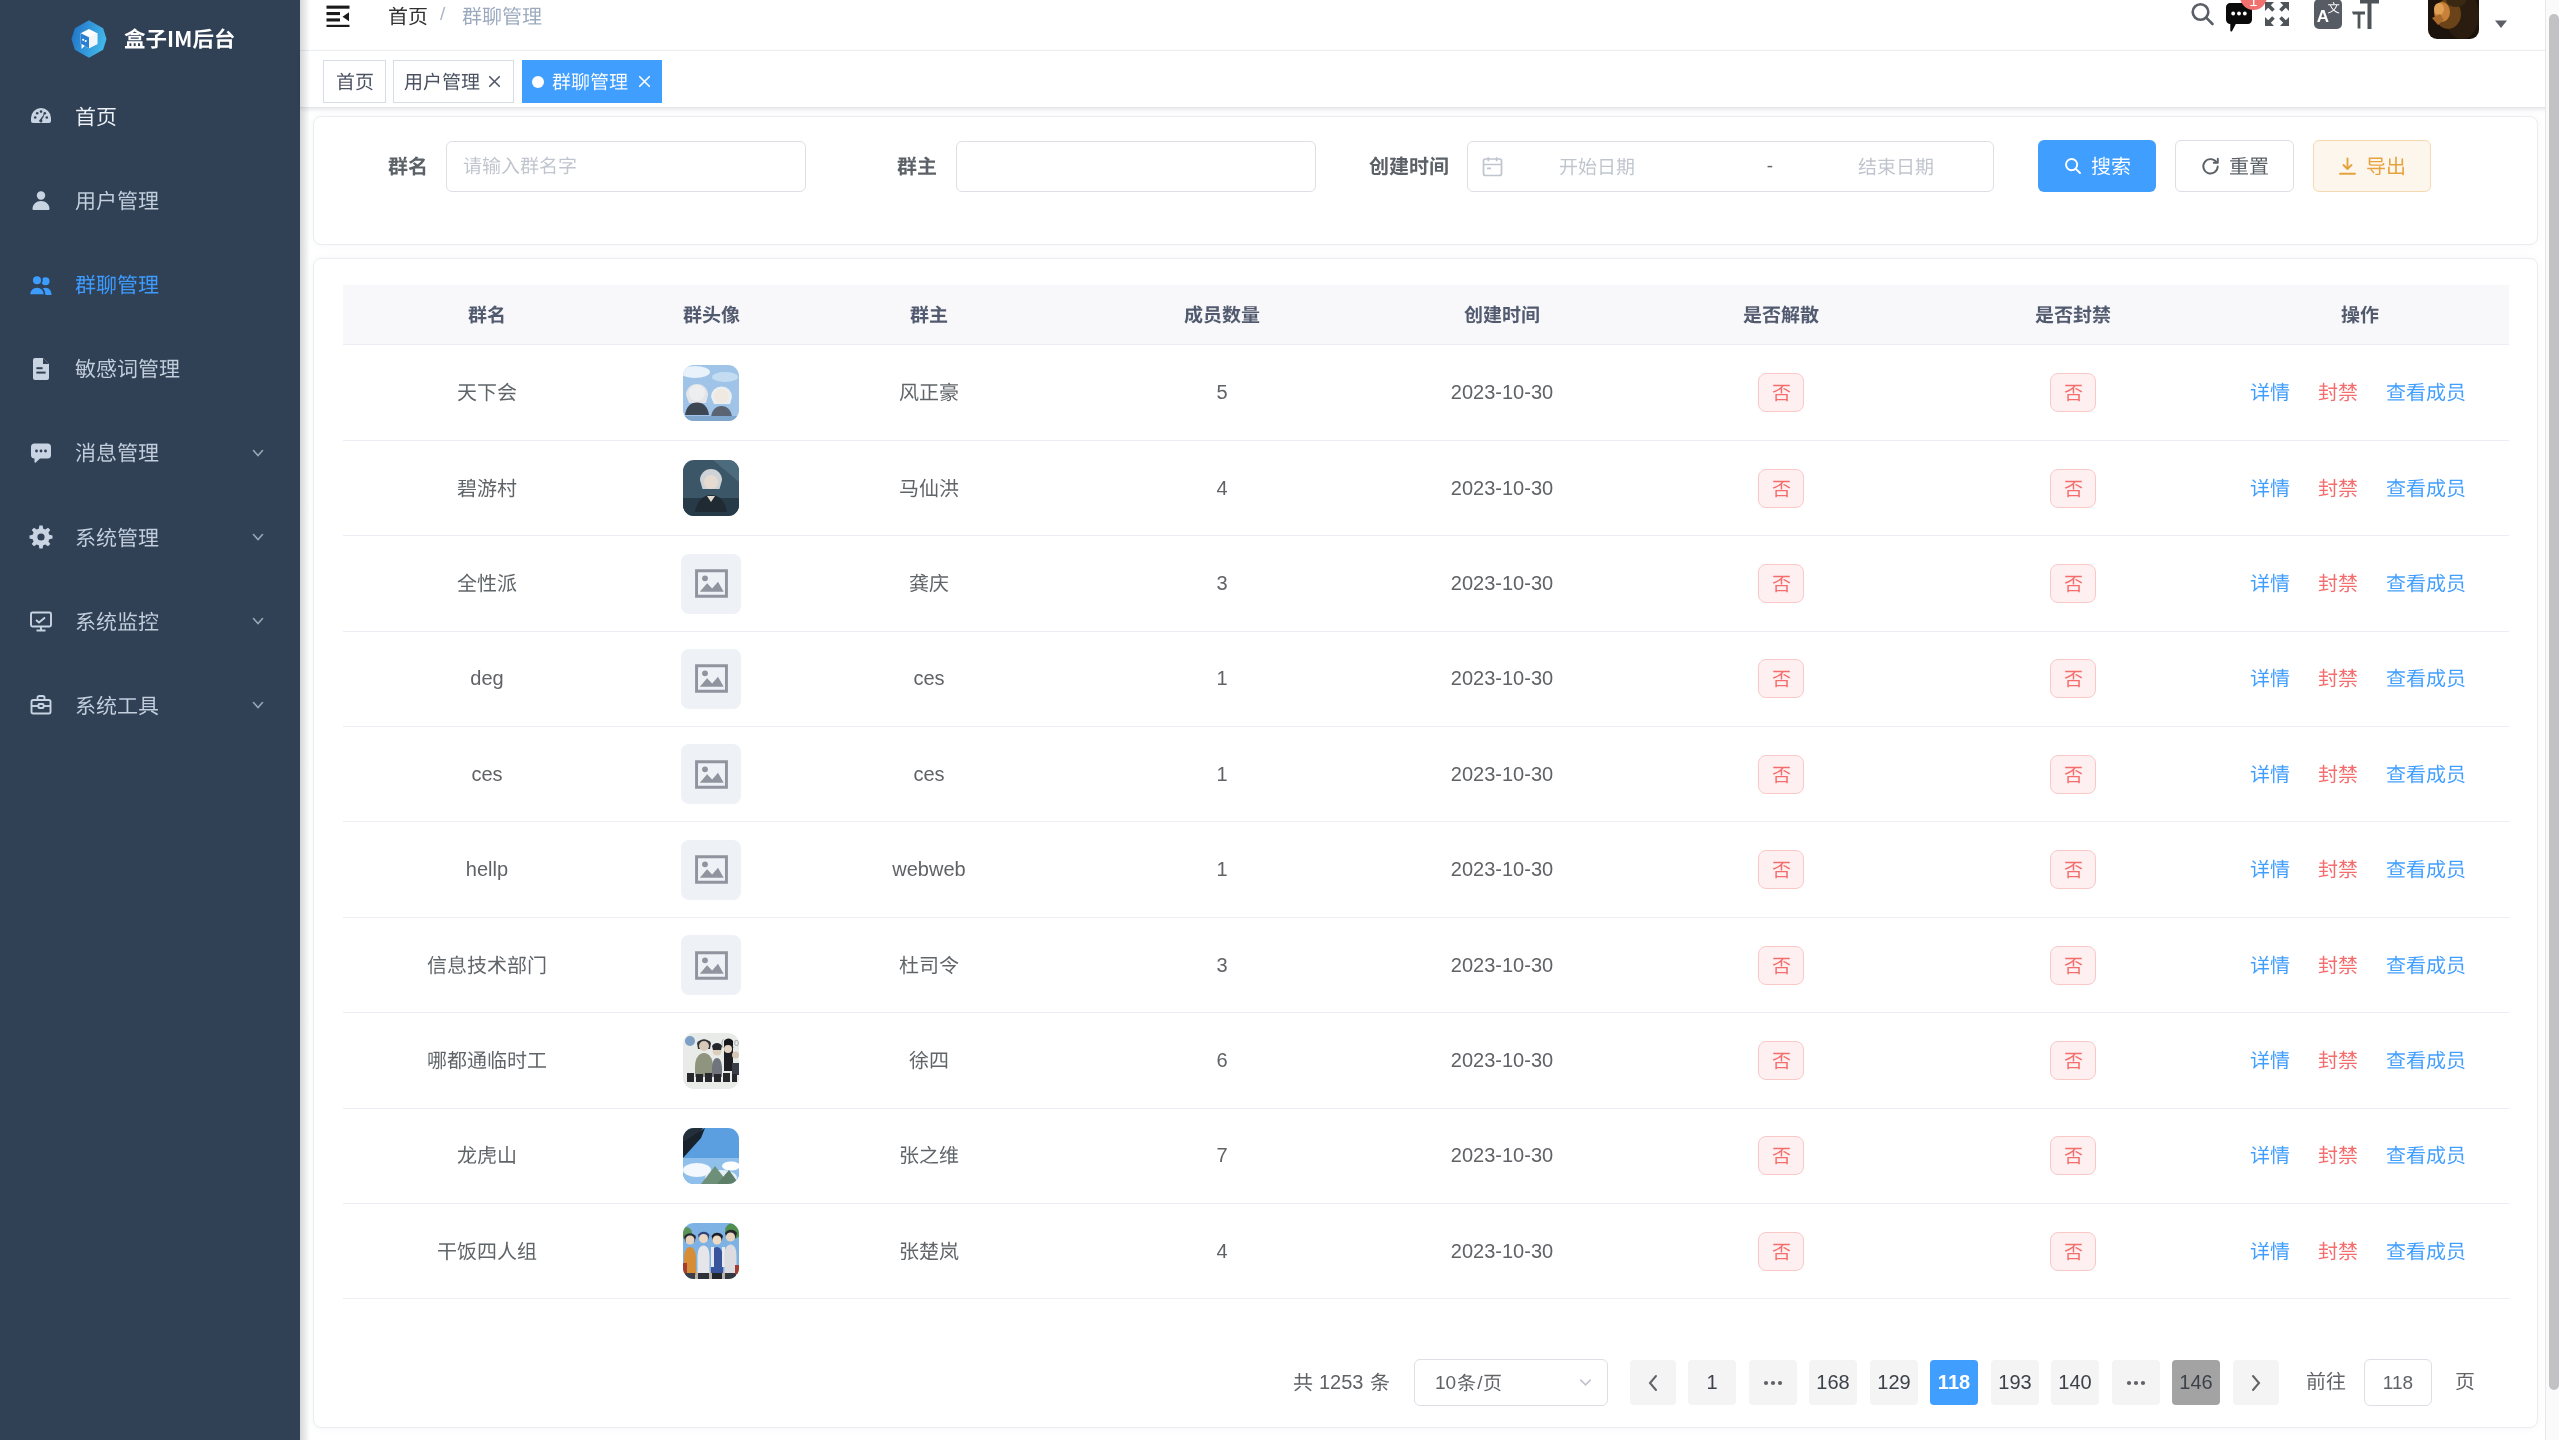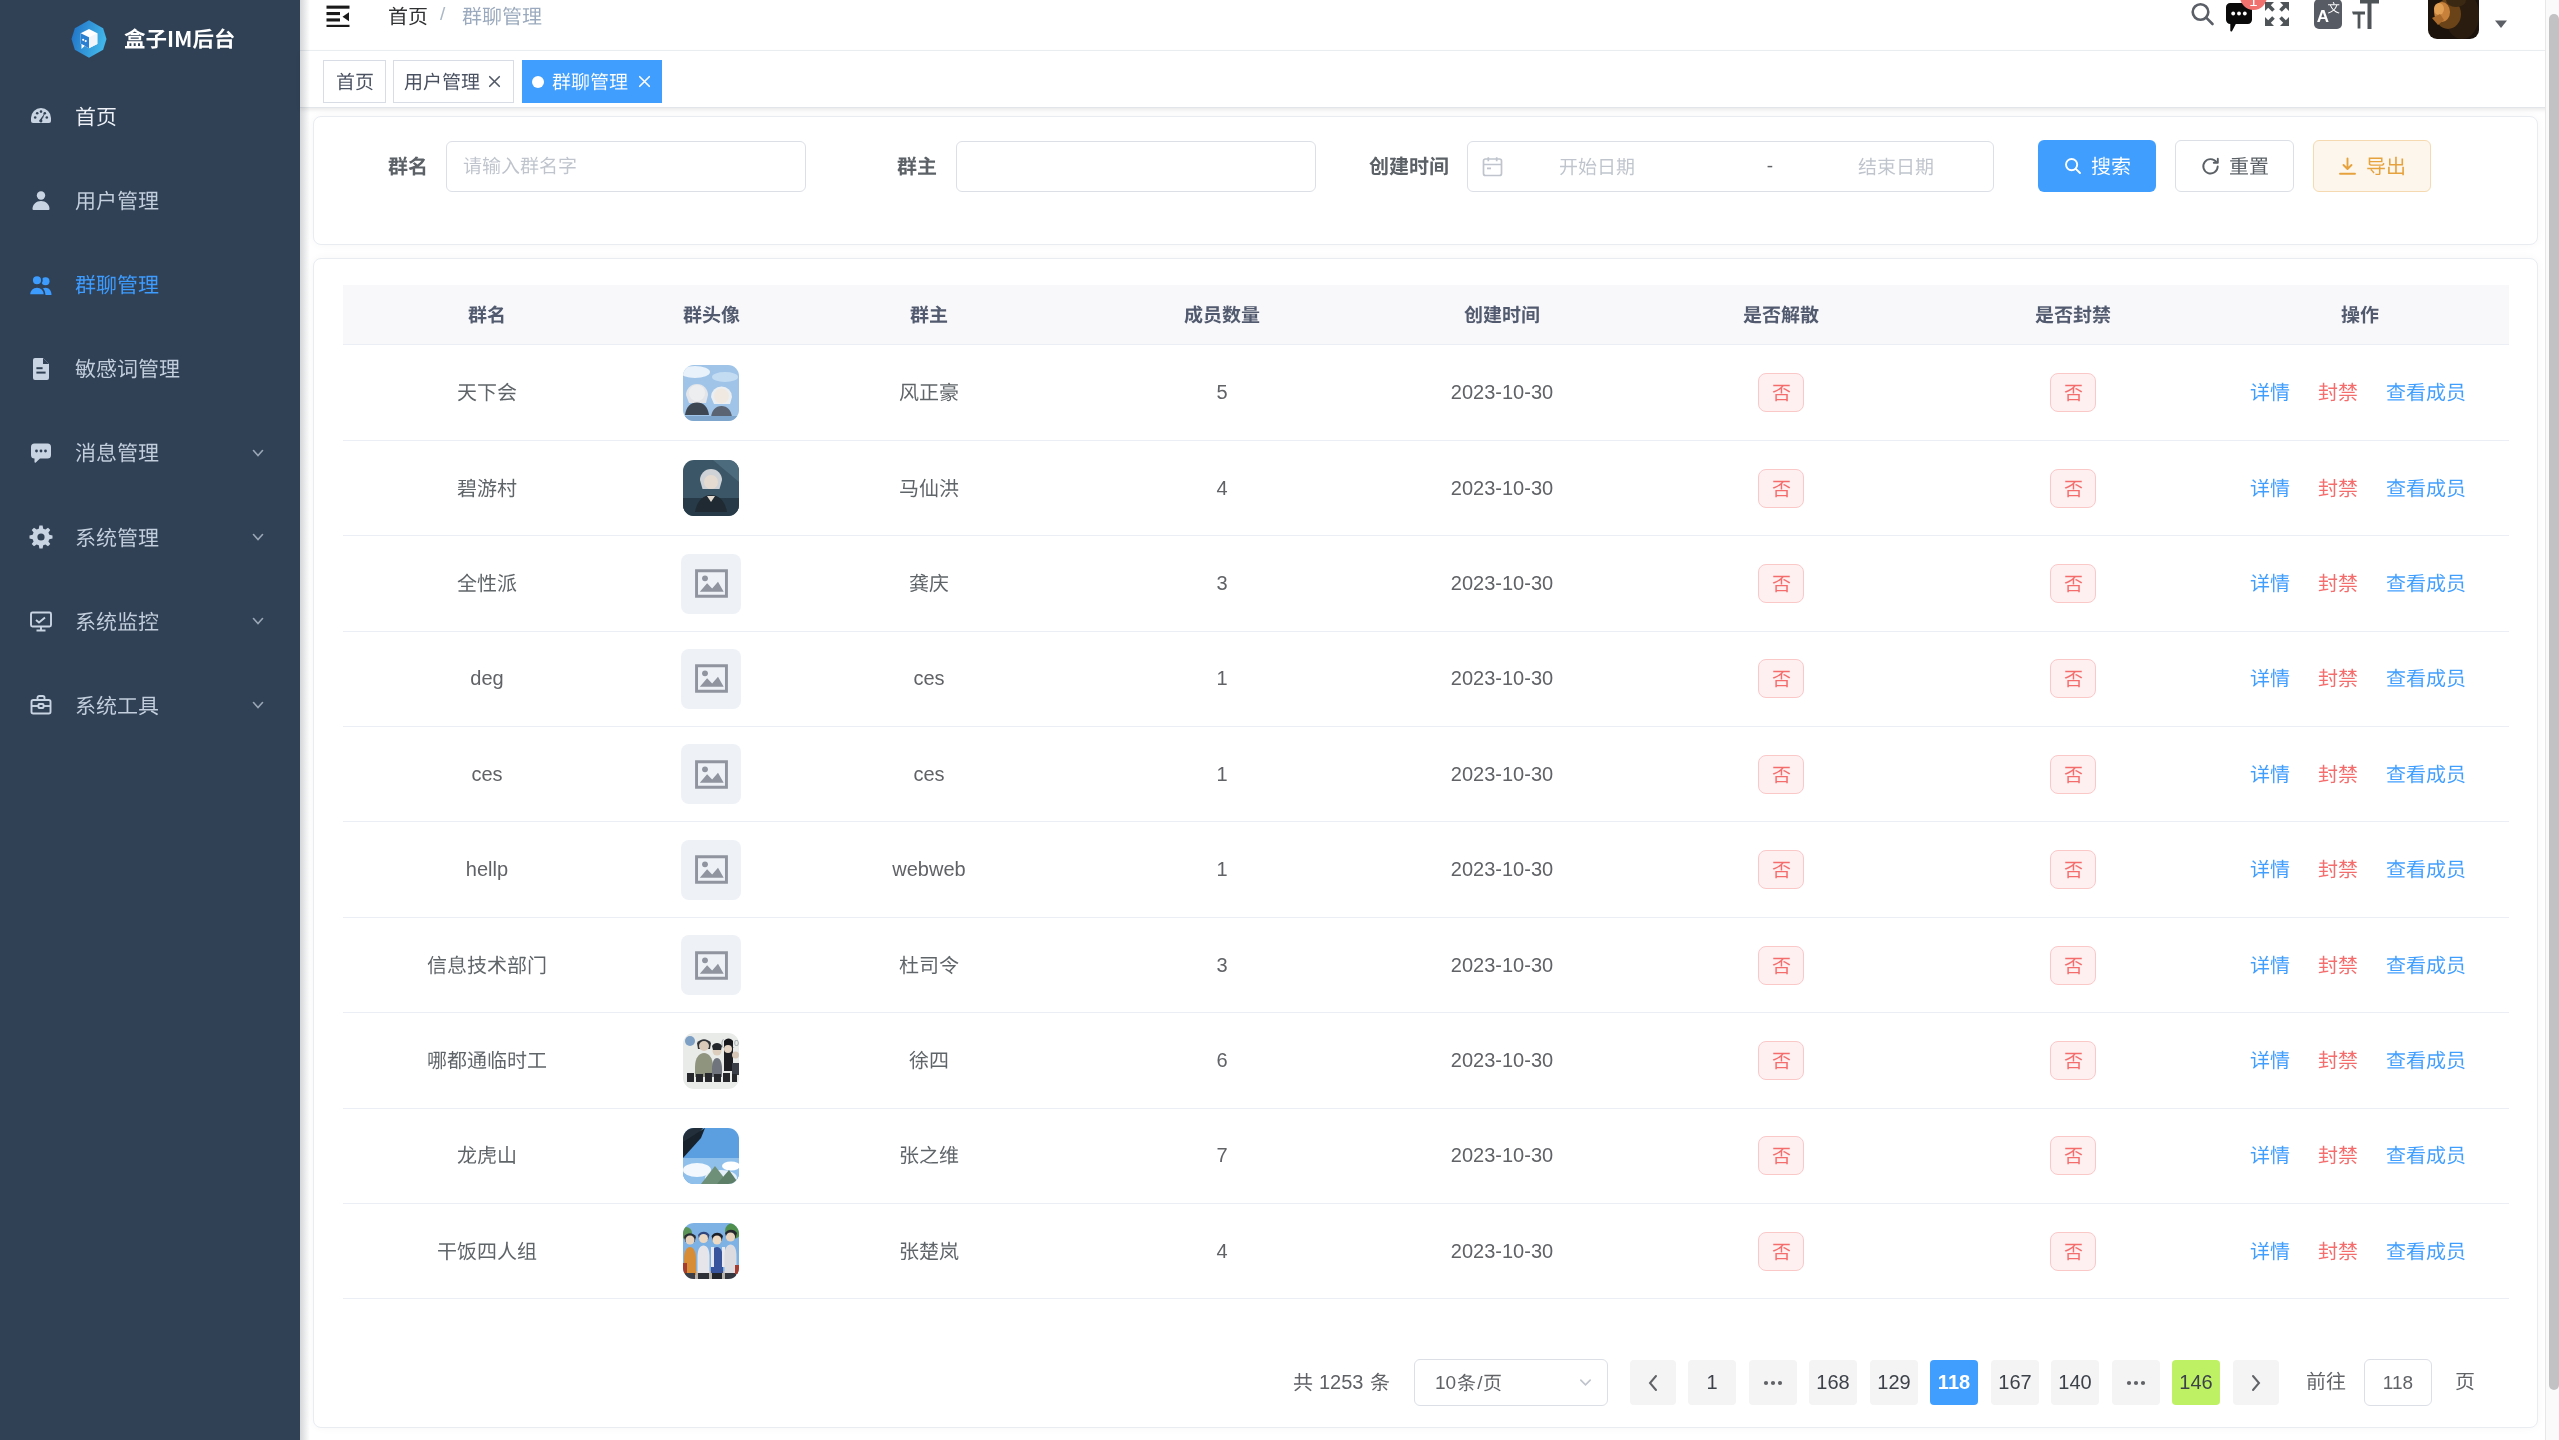--- a/index.html
+++ b/index.html
@@ -1204,33 +1204,33 @@
 <div style="left:1809px;top:1360px;width:48px;height:45px;background:#f4f4f5;border-radius:4px;display:flex;align-items:center;justify-content:center;font-size:20px;color:#3d424a">
     <span style="position:static">168</span>
   </div>
 <div style="left:1870px;top:1360px;width:48px;height:45px;background:#f4f4f5;border-radius:4px;display:flex;align-items:center;justify-content:center;font-size:20px;color:#3d424a">
     <span style="position:static">129</span>
   </div>
 <div style="left:1930px;top:1360px;width:48px;height:45px;background:#409eff;border-radius:4px;display:flex;align-items:center;justify-content:center;font-size:20px;color:#fff;font-weight:bold">
     <span style="position:static">118</span>
   </div>
 <div style="left:1991px;top:1360px;width:48px;height:45px;background:#f4f4f5;border-radius:4px;display:flex;align-items:center;justify-content:center;font-size:20px;color:#3d424a">
-    <span style="position:static">167</span>
+    <span style="position:static">193</span>
   </div>
 <div style="left:2051px;top:1360px;width:48px;height:45px;background:#f4f4f5;border-radius:4px;display:flex;align-items:center;justify-content:center;font-size:20px;color:#3d424a">
     <span style="position:static">140</span>
   </div>
 <div style="left:2112px;top:1360px;width:48px;height:45px;background:#f4f4f5;border-radius:4px;display:flex;align-items:center;justify-content:center;font-size:20px;color:#3d424a">
     <svg width="20" height="6" viewBox="0 0 20 6">
       <circle cx="3" cy="3" r="2.1" fill="#606266"></circle>
       <circle cx="10" cy="3" r="2.1" fill="#606266"></circle>
       <circle cx="17" cy="3" r="2.1" fill="#606266"></circle>
     </svg>
   </div>
-<div style="left:2172px;top:1360px;width:48px;height:45px;background:#bef264;border-radius:4px;display:flex;align-items:center;justify-content:center;font-size:20px;color:#3d424a">
+<div style="left:2172px;top:1360px;width:48px;height:45px;background:#a3a3a3;border-radius:4px;display:flex;align-items:center;justify-content:center;font-size:20px;color:#3d424a">
     <span style="position:static">146</span>
   </div>
 <div style="left:2233px;top:1360px;width:46px;height:45px;background:#f4f4f5;border-radius:4px;display:flex;align-items:center;justify-content:center;font-size:20px;color:#3d424a">
     <svg width="12" height="18" viewBox="0 0 12 18" fill="none" stroke="#606266" stroke-width="2" stroke-linecap="round">
       <path d="M3 2l6 7-6 7"></path>
     </svg>
   </div>
 <div style="left:2306px;top:1371px;width:45px;height:21px;">
     <svg class="z" width="40.0" height="20" viewBox="0 0 2000 1000" fill="#606266">
       <use href="#R524d"></use>

